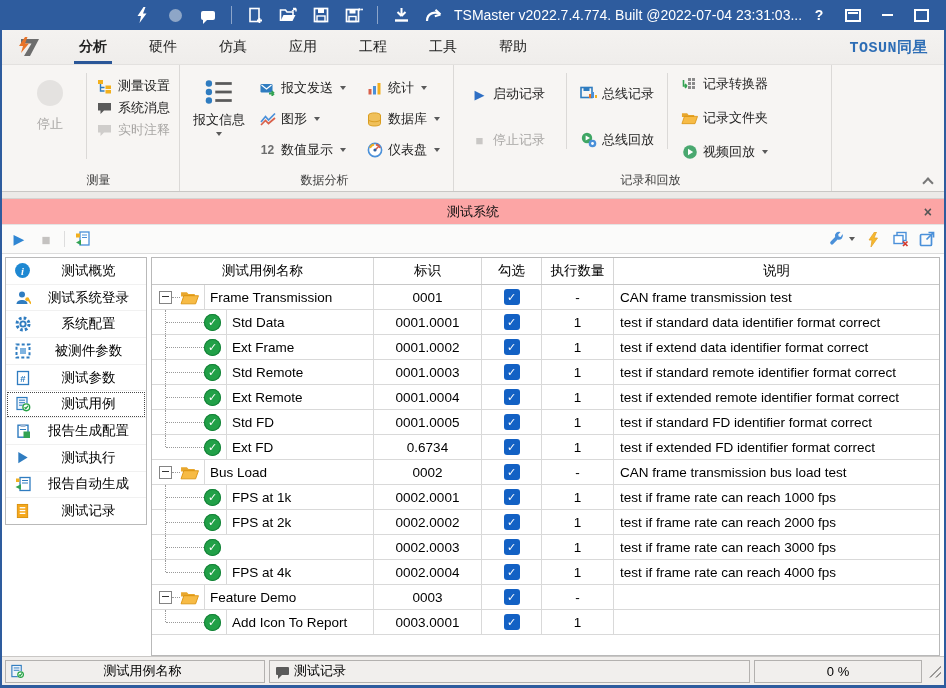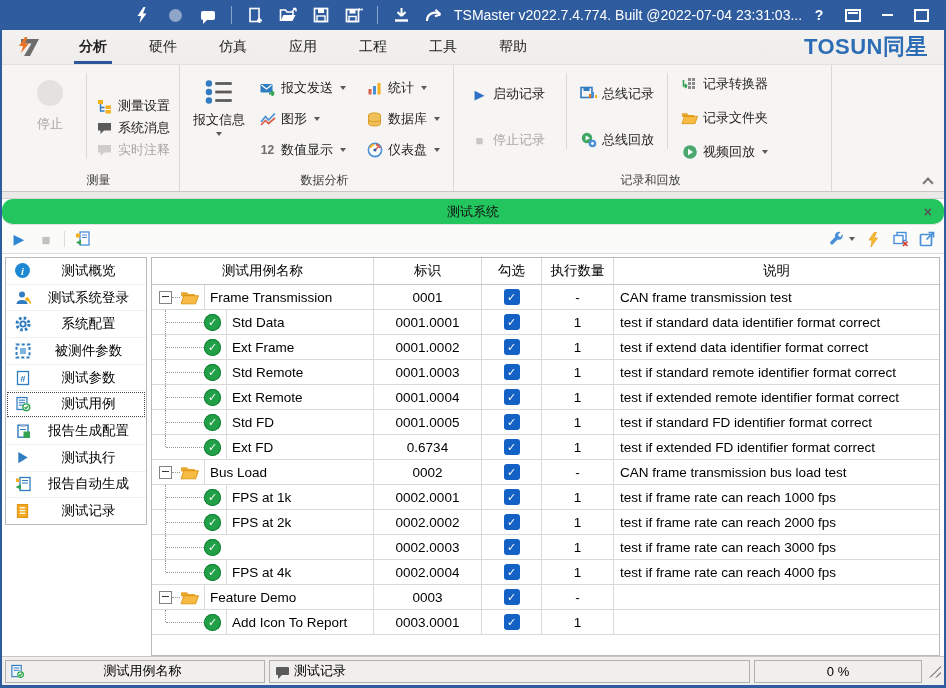--- a/index.html
+++ b/index.html
@@ -23,50 +23,50 @@
   .rec-circle{width:13px;height:13px;border-radius:50%;background:#8ea6c7;}
   .chat-w{width:14px;height:9px;background:#fff;border-radius:2px;position:relative;}
   .chat-w::after{content:"";position:absolute;left:2px;bottom:-4px;border:3px solid transparent;border-top-color:#fff;border-left-color:#fff;}
 
   
   .menubar{height:34px;background:linear-gradient(#f4f2f0,#efedeb);display:flex;align-items:center;flex:none;border-bottom:1px solid #e3e1df;}
   .applogo{width:56px;display:flex;justify-content:center;align-items:center;}
   .mtab{padding:0 21px;height:34px;line-height:32px;font-size:14px;color:#222;cursor:default;position:relative;}
   .mtab.active{font-weight:bold;}
   .mtab.active::after{content:"";position:absolute;left:16px;right:16px;bottom:0;height:3px;background:#2b5798;}
-  .brand{margin-left:auto;margin-right:16px;font-size:22px;font-weight:bold;color:#2d6db5;letter-spacing:.5px;font-family:Liberation Sans, sans-serif;}
+  .brand{margin-left:auto;margin-right:16px;font-size:15px;font-weight:bold;color:#2d6db5;letter-spacing:.5px;font-family:Liberation Mono, monospace;}
 
   
   .ribbon{height:126px;background:#f7f5f3;display:flex;flex:none;border-bottom:1px solid #c9c7c5;position:relative;}
   .rgroup{position:relative;padding:6px 6px 18px 6px;border-right:1px solid #dbd9d7;display:flex;align-items:flex-start;}
   .rg-label{position:absolute;left:16px;right:0;bottom:2px;text-align:center;font-size:12px;color:#3c3c3c;}
   .bigbtn{width:56px;display:flex;flex-direction:column;align-items:center;gap:2px;padding:4px 2px;border-radius:3px;}
   .bigbtn .blbl{font-size:13px;color:#1d1d1d;white-space:nowrap;}
   .bigbtn.disabled .blbl{color:#a8a6a4;}
   .vsep{width:1px;align-self:stretch;background:#dbd9d7;margin:2px 6px 14px 6px;}
-  .smallcol{display:flex;flex-direction:column;justify-content:flex-end;height:86px;margin-top:4px;}
+  .smallcol{display:flex;flex-direction:column;justify-content:flex-start;height:86px;margin-top:4px;}
   .sbtn{display:flex;align-items:center;gap:5px;font-size:13px;color:#1d1d1d;white-space:nowrap;padding:2px 3px;border-radius:2px;}
   .sbtn.disabled{color:#a8a6a4;}
   .sbtn .ic{width:17px;height:16px;display:flex;align-items:center;justify-content:center;flex:none;}
   .caret{width:0;height:0;border-left:3.5px solid transparent;border-right:3.5px solid transparent;border-top:4px solid #5a5a5a;margin-left:2px;}
   .bigbtn .caret{margin:1px 0 0 0;}
   .an-grid{display:grid;grid-template-columns:auto auto;column-gap:14px;row-gap:9px;margin:6px 4px 0 4px;}
   .rec-cols{display:flex;gap:4px;}
   .rec-col{display:flex;flex-direction:column;justify-content:space-around;height:92px;}
   .rec-col.three{justify-content:space-between;height:90px;margin-top:2px;}
   .glyph-play{color:#2f6fc4;font-size:13px;}
   .glyph-stop{color:#c9c7c5;font-size:13px;}
   .num12{font-size:12px;font-weight:bold;color:#6d6d6d;}
   .ribbon-collapse{position:absolute;right:12px;bottom:6px;width:9px;height:9px;}
   .ribbon-collapse::before{content:"";position:absolute;left:1px;top:3px;width:6px;height:6px;border-left:2px solid #777;border-top:2px solid #777;transform:rotate(45deg);}
 
   .gapstrip{height:6px;background:#eceae8;border-bottom:1px solid #d5d3d1;flex:none;}
 
   
-  .paneltitle{height:25px;background:#22c55e;border-bottom:1px solid #e4e4e4;display:flex;align-items:center;justify-content:center;font-size:13px;color:#111;position:relative;flex:none;border-radius:11px;}
+  .paneltitle{height:25px;background:#fca5a5;border-bottom:1px solid #e4e4e4;display:flex;align-items:center;justify-content:center;font-size:13px;color:#111;position:relative;flex:none;}
   .panel-close{position:absolute;right:12px;top:0;height:25px;display:flex;align-items:center;font-size:14px;color:#555;}
   .paneltoolbar{height:28px;background:#fbfbfa;border-bottom:1px solid #dcdcdc;display:flex;align-items:center;padding:0 8px;gap:9px;flex:none;}
   .ptb-right{margin-left:auto;display:flex;align-items:center;gap:9px;}
   .ptb-ico{display:flex;align-items:center;justify-content:center;width:18px;height:18px;}
   .ptb-play{color:#2f86d3;font-size:14px;}
   .ptb-stop{color:#c4c2c0;font-size:15px;}
   .ptb-sep{width:1px;height:16px;background:#ddd;}
 
   
   .content{flex:1;display:flex;background:#fff;padding:3px 4px 0 3px;min-height:0;}

